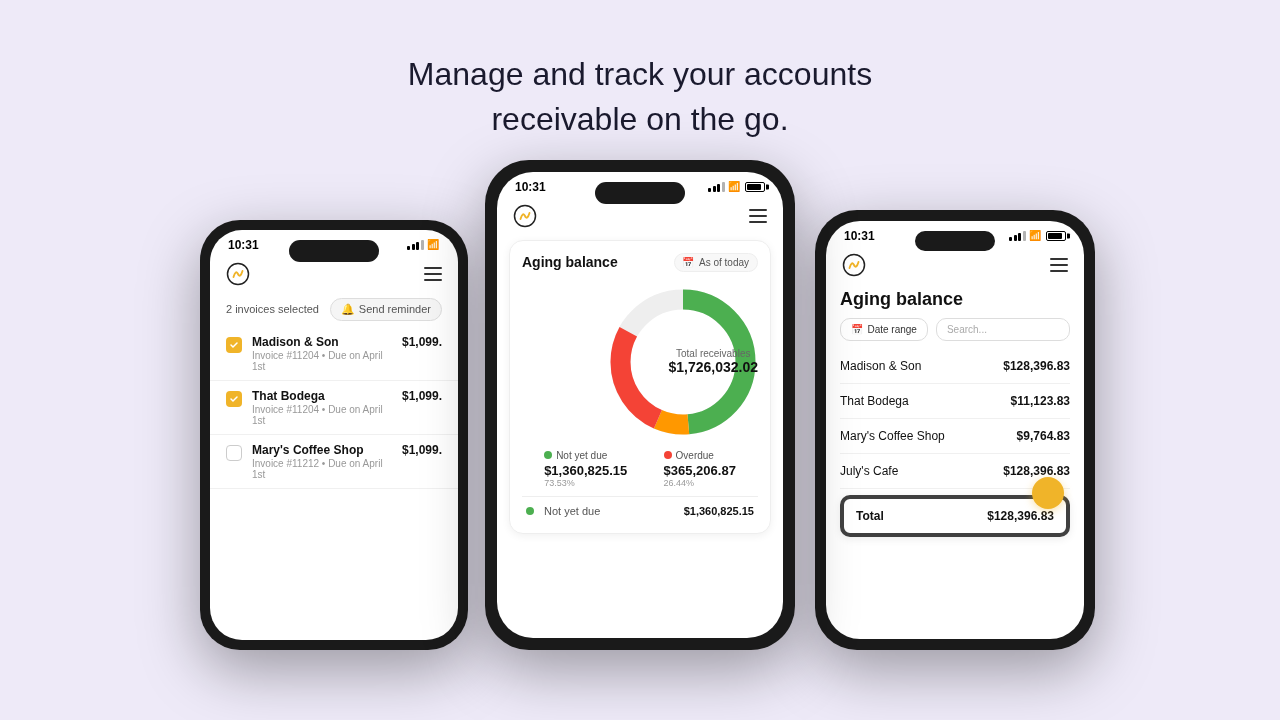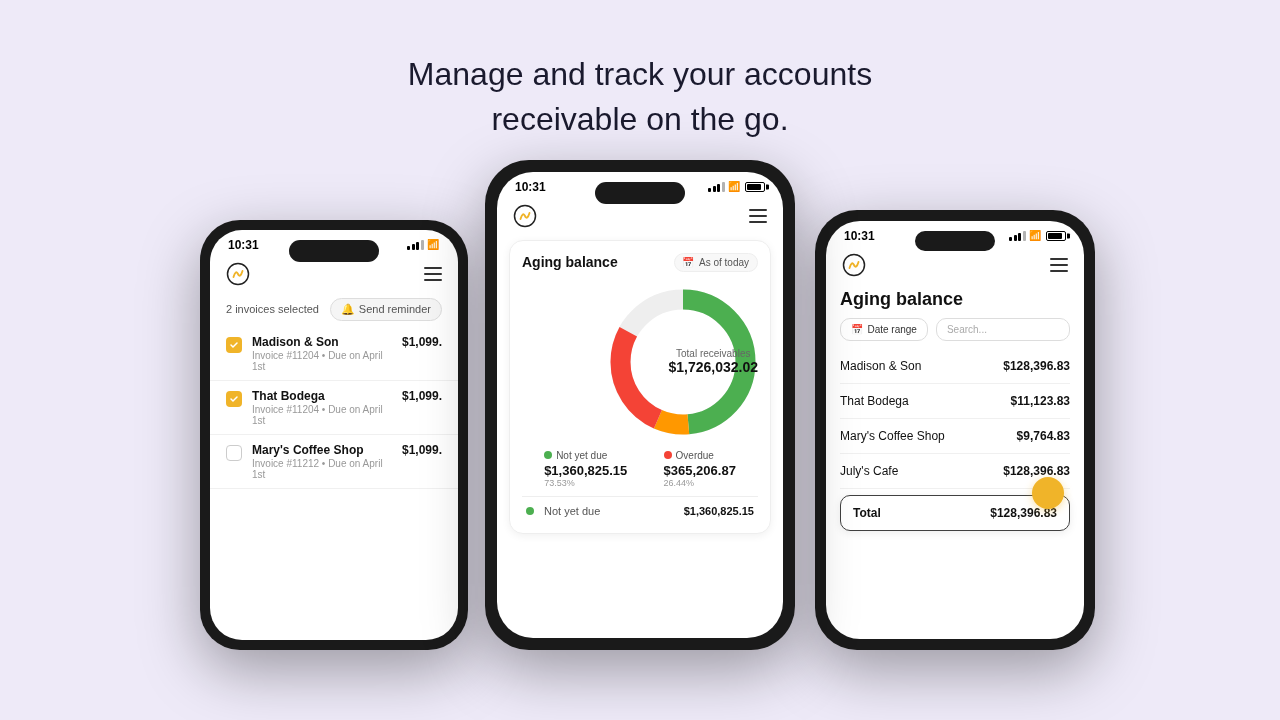--- a/index.html
+++ b/index.html
@@ -398,21 +398,21 @@
       border-bottom: 1px solid #f0f0f0;
     }
     .balance-name { font-size: 12px; font-weight: 500; color: #111; }
     .balance-amount { font-size: 12px; font-weight: 600; color: #111; }
 
     .total-row {
       display: flex;
       justify-content: space-between;
       align-items: center;
       background: #fff;
-      border: 1px solid #404040;
+      border: 4px solid #404040;
       border-radius: 10px;
       padding: 10px 12px;
       margin: 6px 14px;
       box-shadow: 0 2px 8px rgba(0,0,0,0.08);
     }
     .total-label { font-size: 12px; font-weight: 600; color: #111; }
     .total-amount { font-size: 12px; font-weight: 700; color: #111; }
 
     .tooltip-bubble {
       position: absolute;

